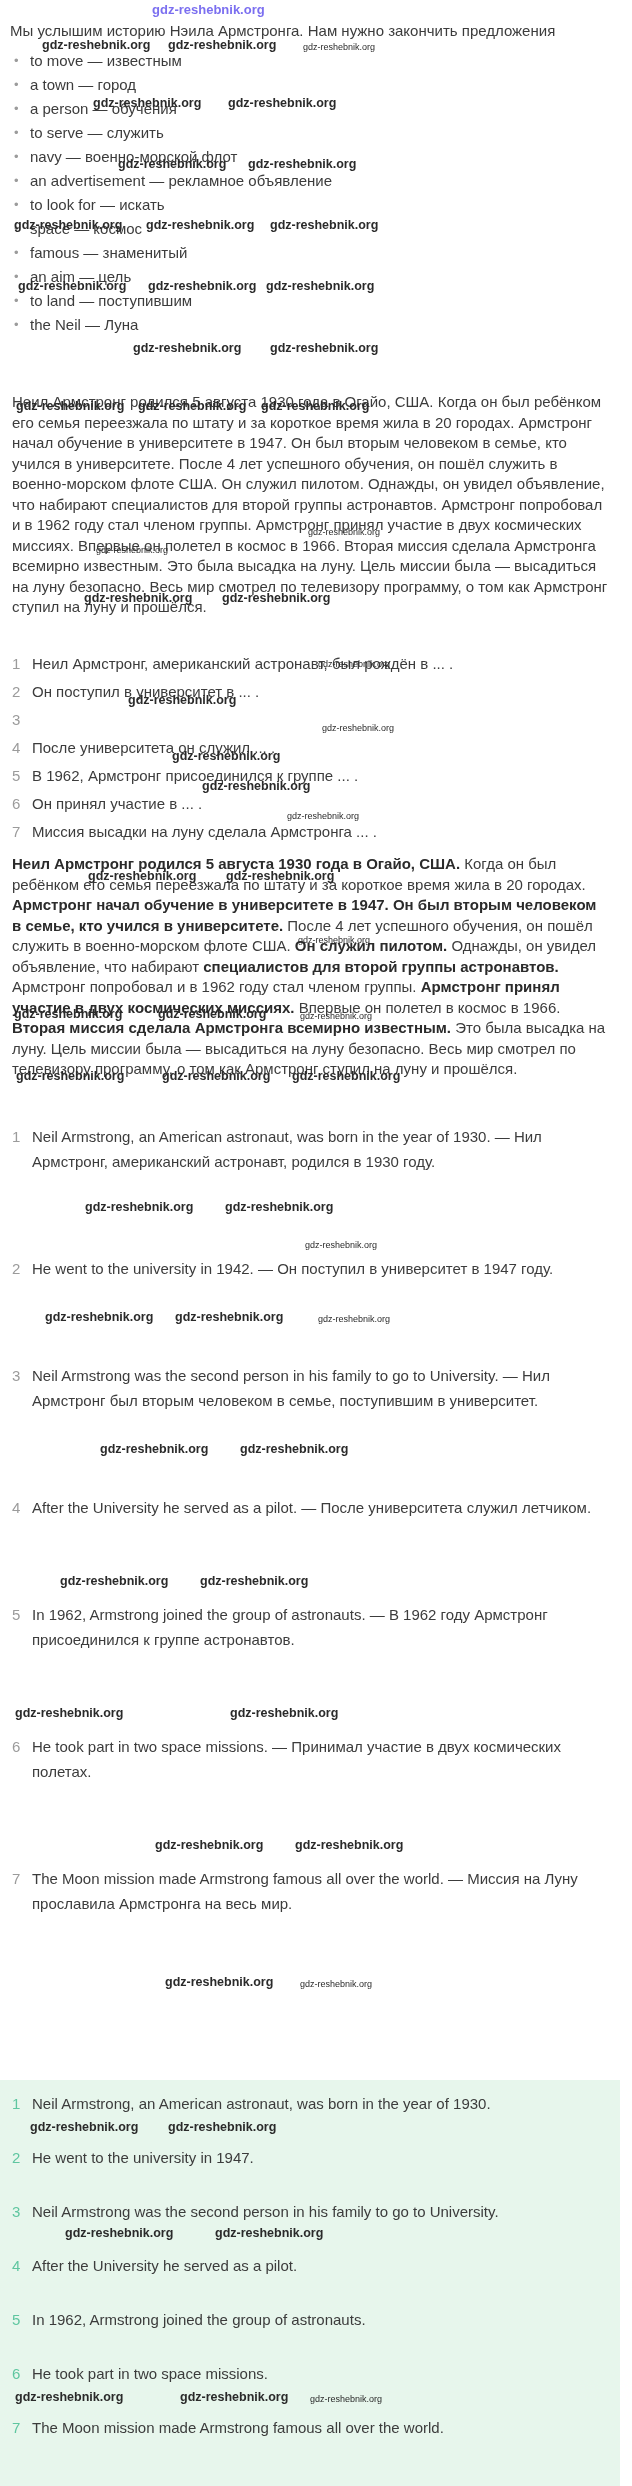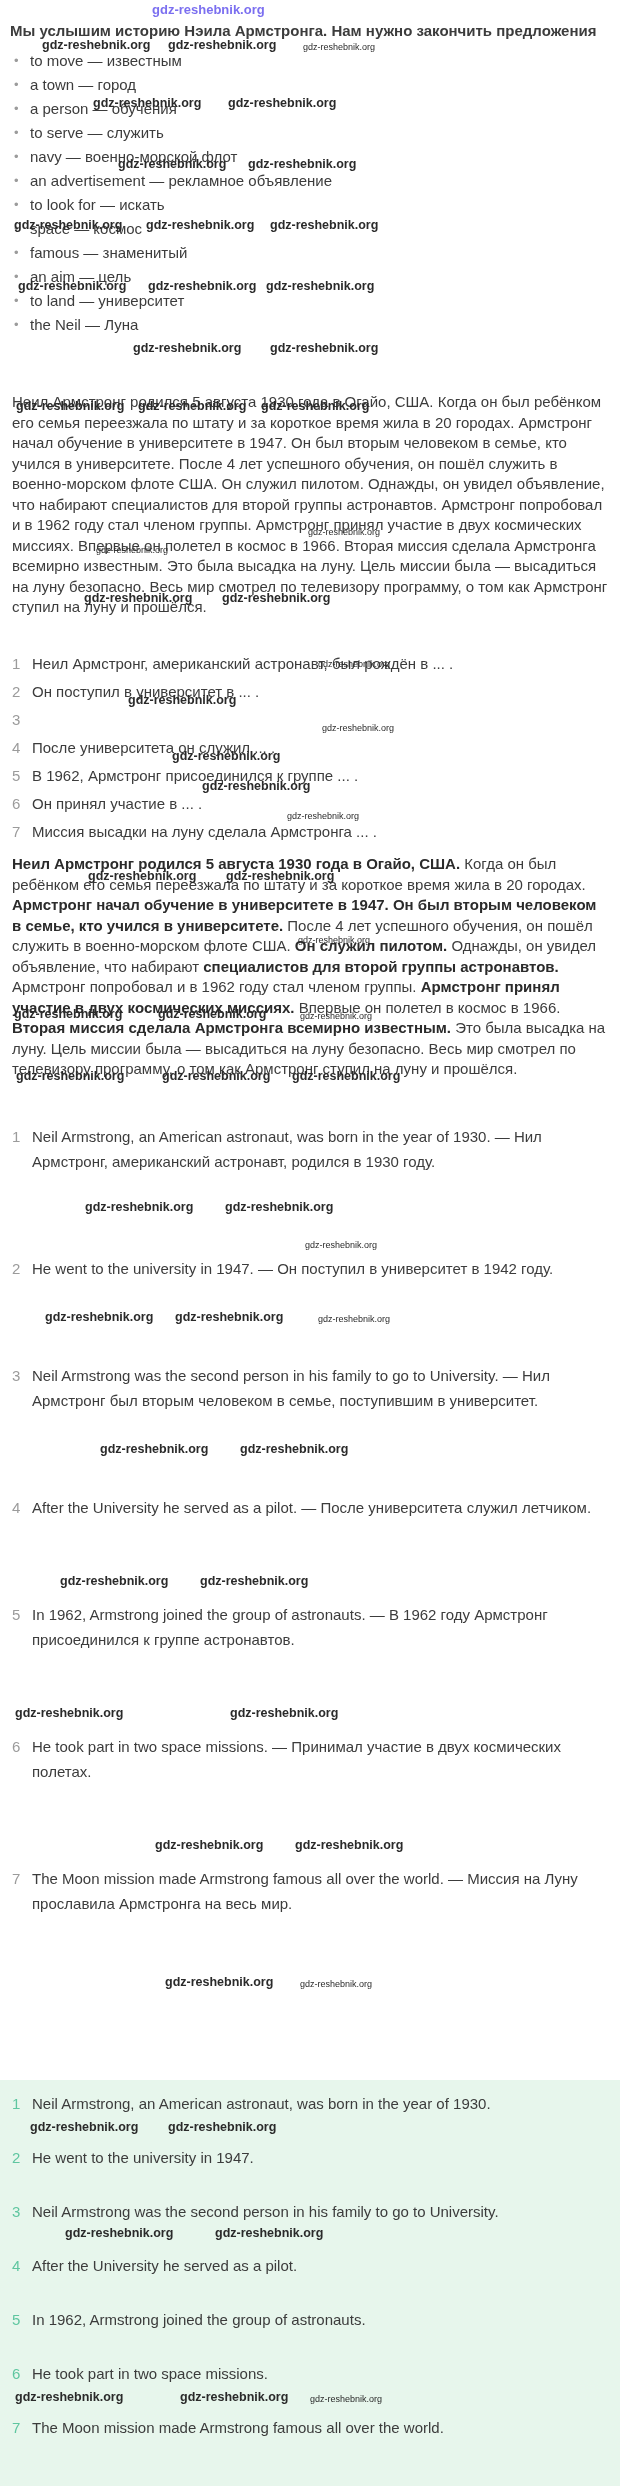--- a/index.html
+++ b/index.html
@@ -26,21 +26,21 @@
 
   
   .block { position:relative; }
   .top-block { min-height:386px; }
   .p1 { min-height:256px; }
   .questions-block { min-height:206px; padding-top:12px; }
   .p2 { min-height:256px; }
   .answers-block { min-height:976px; padding-top:20px; }
   .green-block { min-height:406px; background:#e7f6ec; padding:14px 12px 0 12px; }
 
-  .intro { padding-top:22px; margin:0 10px; font-size:15px; line-height:18px;font-weight:bold; }
+  .intro { padding-top:22px; margin:0 10px; font-size:15px; line-height:18px; }
   .wl-title { margin:18px 10px 0 10px; font-size:13px; font-weight:700; letter-spacing:.4px; color:#2e2e2e; }
 
   .wordlist { list-style:none; margin:12px 10px 0 14px; }
   .wordlist li { display:flex; align-items:flex-start; font-size:15px; line-height:18px; margin-bottom:6px; }
   .wordlist .bullet { flex:0 0 16px; color:#9b9b9b; font-size:13px; line-height:18px; }
 
   .story { margin:0 12px; padding-top:6px; font-size:15px; line-height:20.5px; }
   .story .b { font-weight:700; color:#2b2b2b; }
 
   .olist { list-style:none; margin:0 12px; }
@@ -159,21 +159,21 @@
       <li>
           <span class="bullet">•</span>
           <span>famous — знаменитый</span>
         </li>
       <li>
           <span class="bullet">•</span>
           <span>an aim — цель</span>
         </li>
       <li>
           <span class="bullet">•</span>
-          <span>to land — университет</span>
+          <span>to land — поступившим</span>
         </li>
       <li>
           <span class="bullet">•</span>
           <span>the Neil — Луна</span>
         </li>
     </ul>
   </div>
 
   <div class="block p1">
     <p class="story">Неил Армстронг родился 5 августа 1930 года в Огайо, США. Когда он был ребёнком его семья переезжала по штату и за короткое время жила в 20 городах. Армстронг начал обучение в университете в 1947. Он был вторым человеком в семье, кто учился в университете. После 4 лет успешного обучения, он пошёл служить в военно-морском флоте США. Он служил пилотом. Однажды, он увидел объявление, что набирают специалистов для второй группы астронавтов. Армстронг попробовал и в 1962 году стал членом группы. Армстронг принял участие в двух космических миссиях. Впервые он полетел в космос в 1966. Вторая миссия сделала Армстронга всемирно известным. Это была высадка на луну. Цель миссии была — высадиться на луну безопасно. Весь мир смотрел по телевизору программу, о том как Армстронг ступил на луну и прошёлся.</p>
@@ -216,21 +216,21 @@
   </div>
 
   <div class="block answers-block">
     <ol class="olist">
       <li>
           <span class="num">1</span>
           <span>Neil Armstrong, an American astronaut, was born in the year of 1930. — Нил Армстронг, американский астронавт, родился в 1930 году.</span>
         </li>
       <li>
           <span class="num">2</span>
-          <span>He went to the university in 1947. — Он поступил в университет в 1942 году.</span>
+          <span>He went to the university in 1942. — Он поступил в университет в 1947 году.</span>
         </li>
       <li>
           <span class="num">3</span>
           <span>Neil Armstrong was the second person in his family to go to University. — Нил Армстронг был вторым человеком в семье, поступившим в университет.</span>
         </li>
       <li>
           <span class="num">4</span>
           <span>After the University he served as a pilot. — После университета служил летчиком.</span>
         </li>
       <li>

